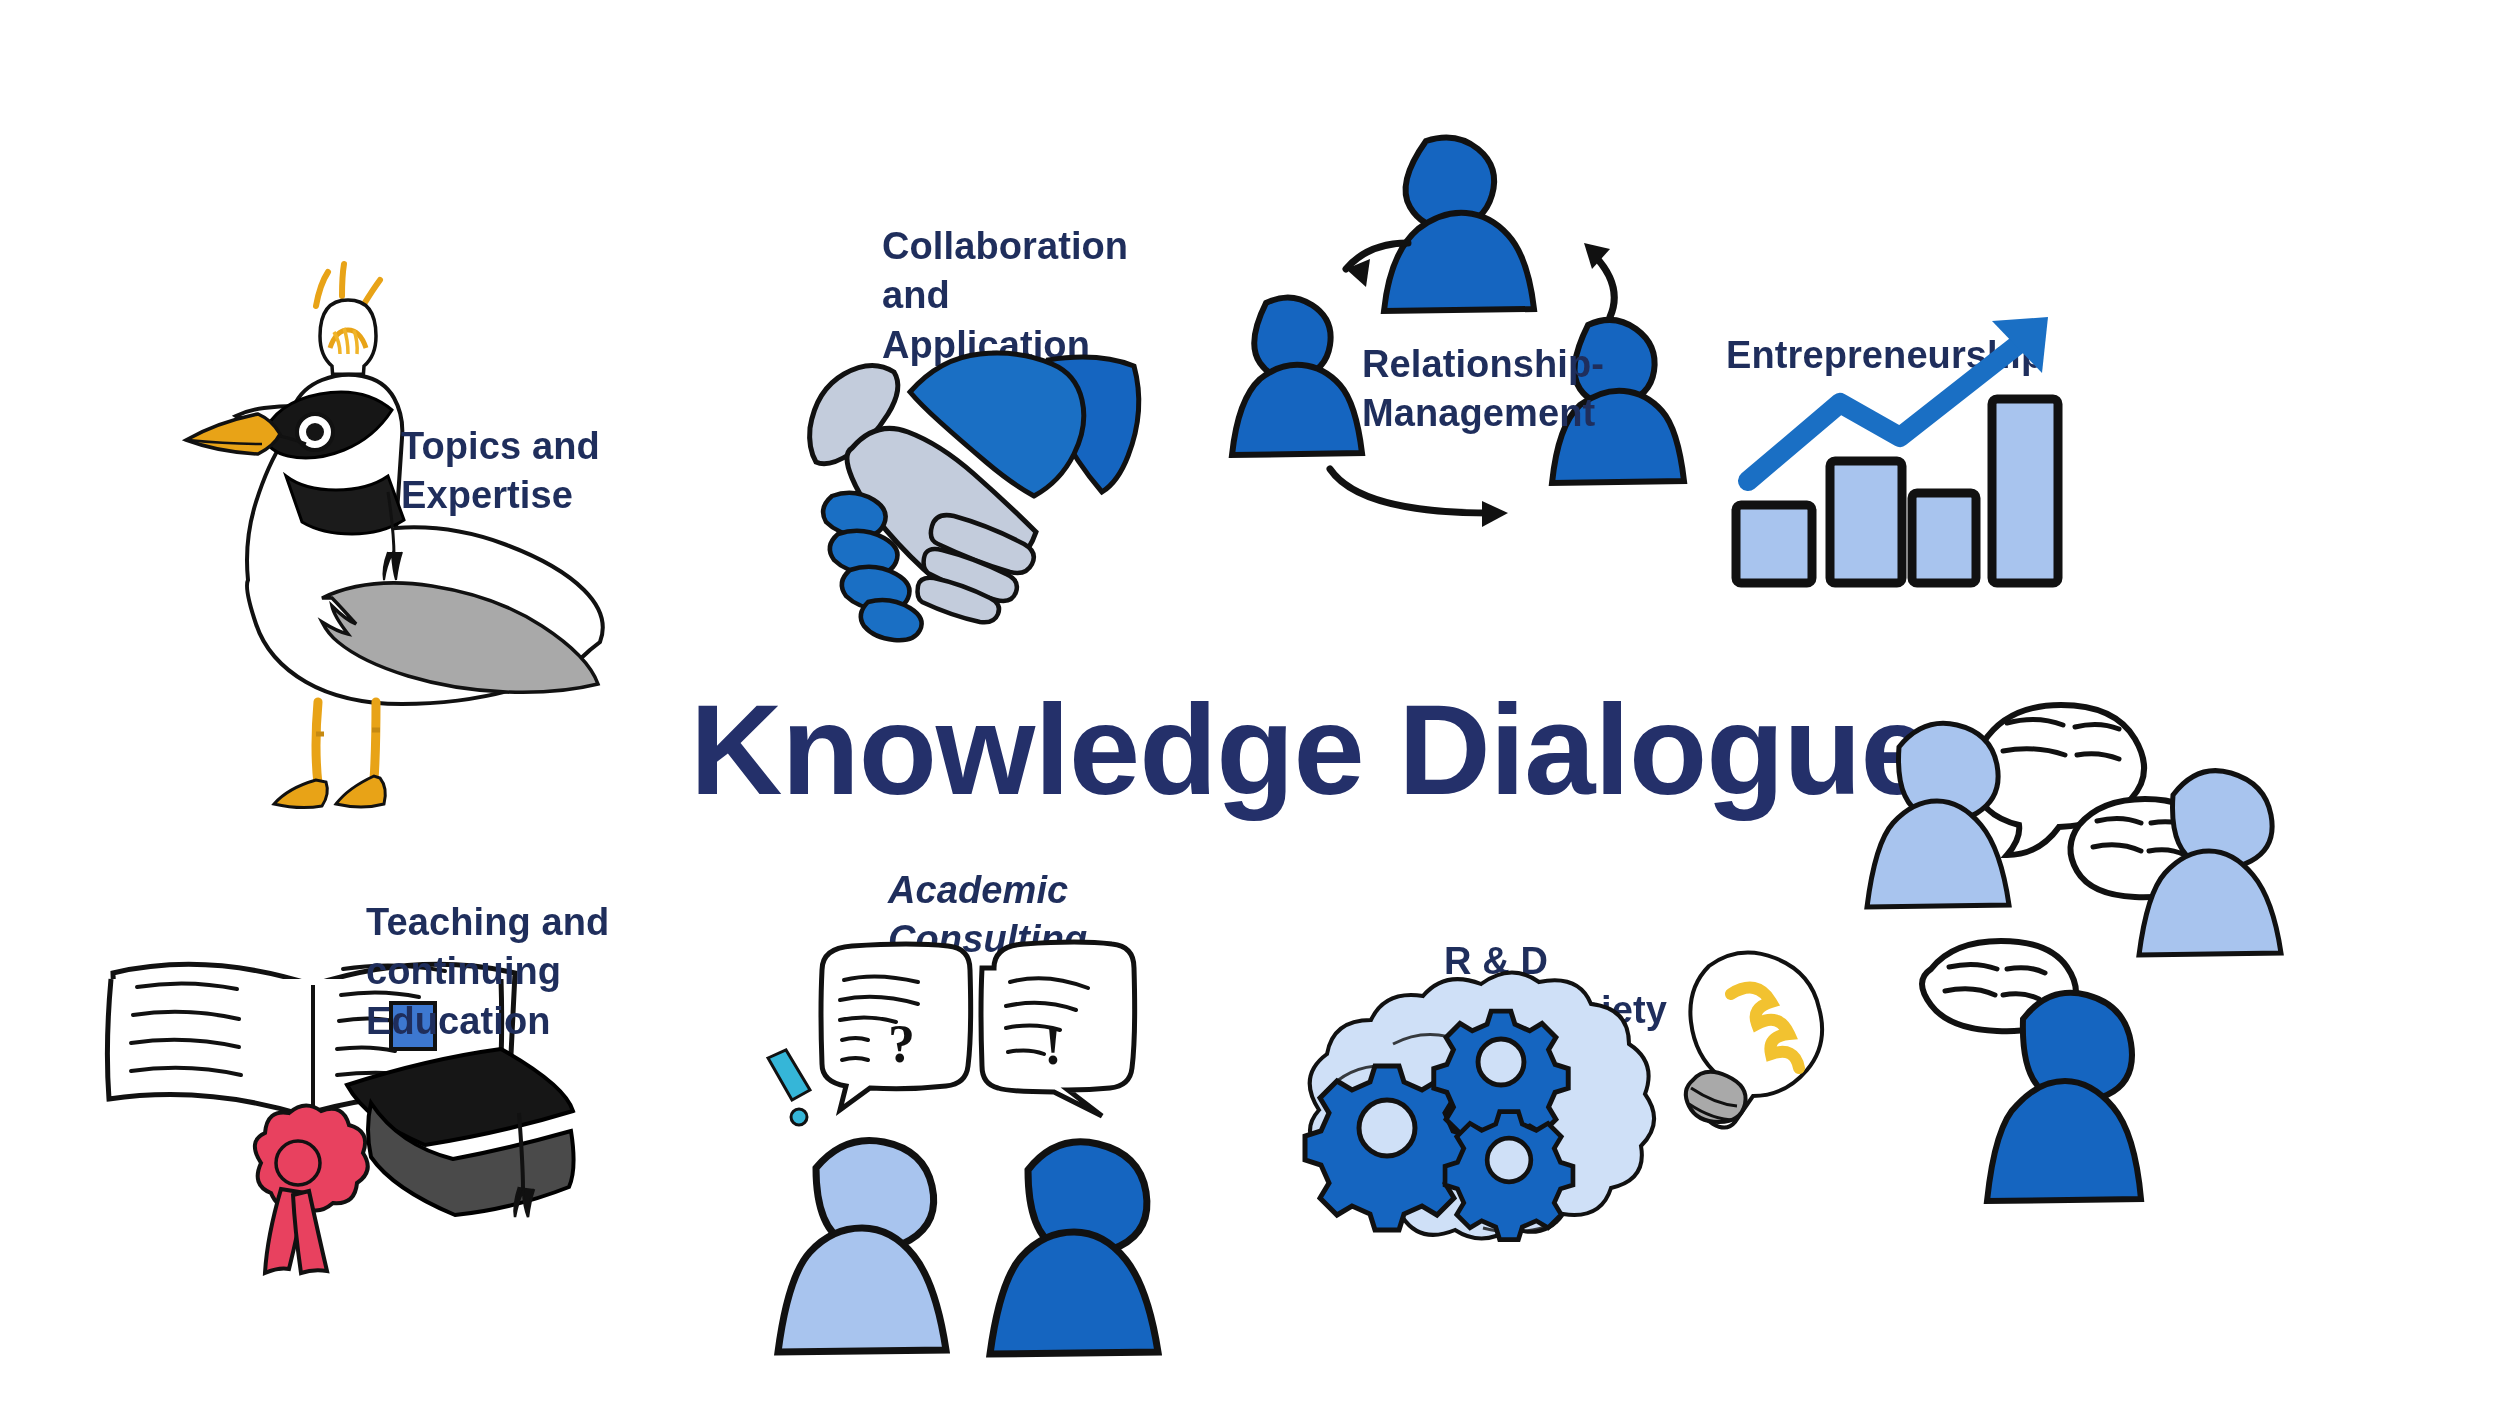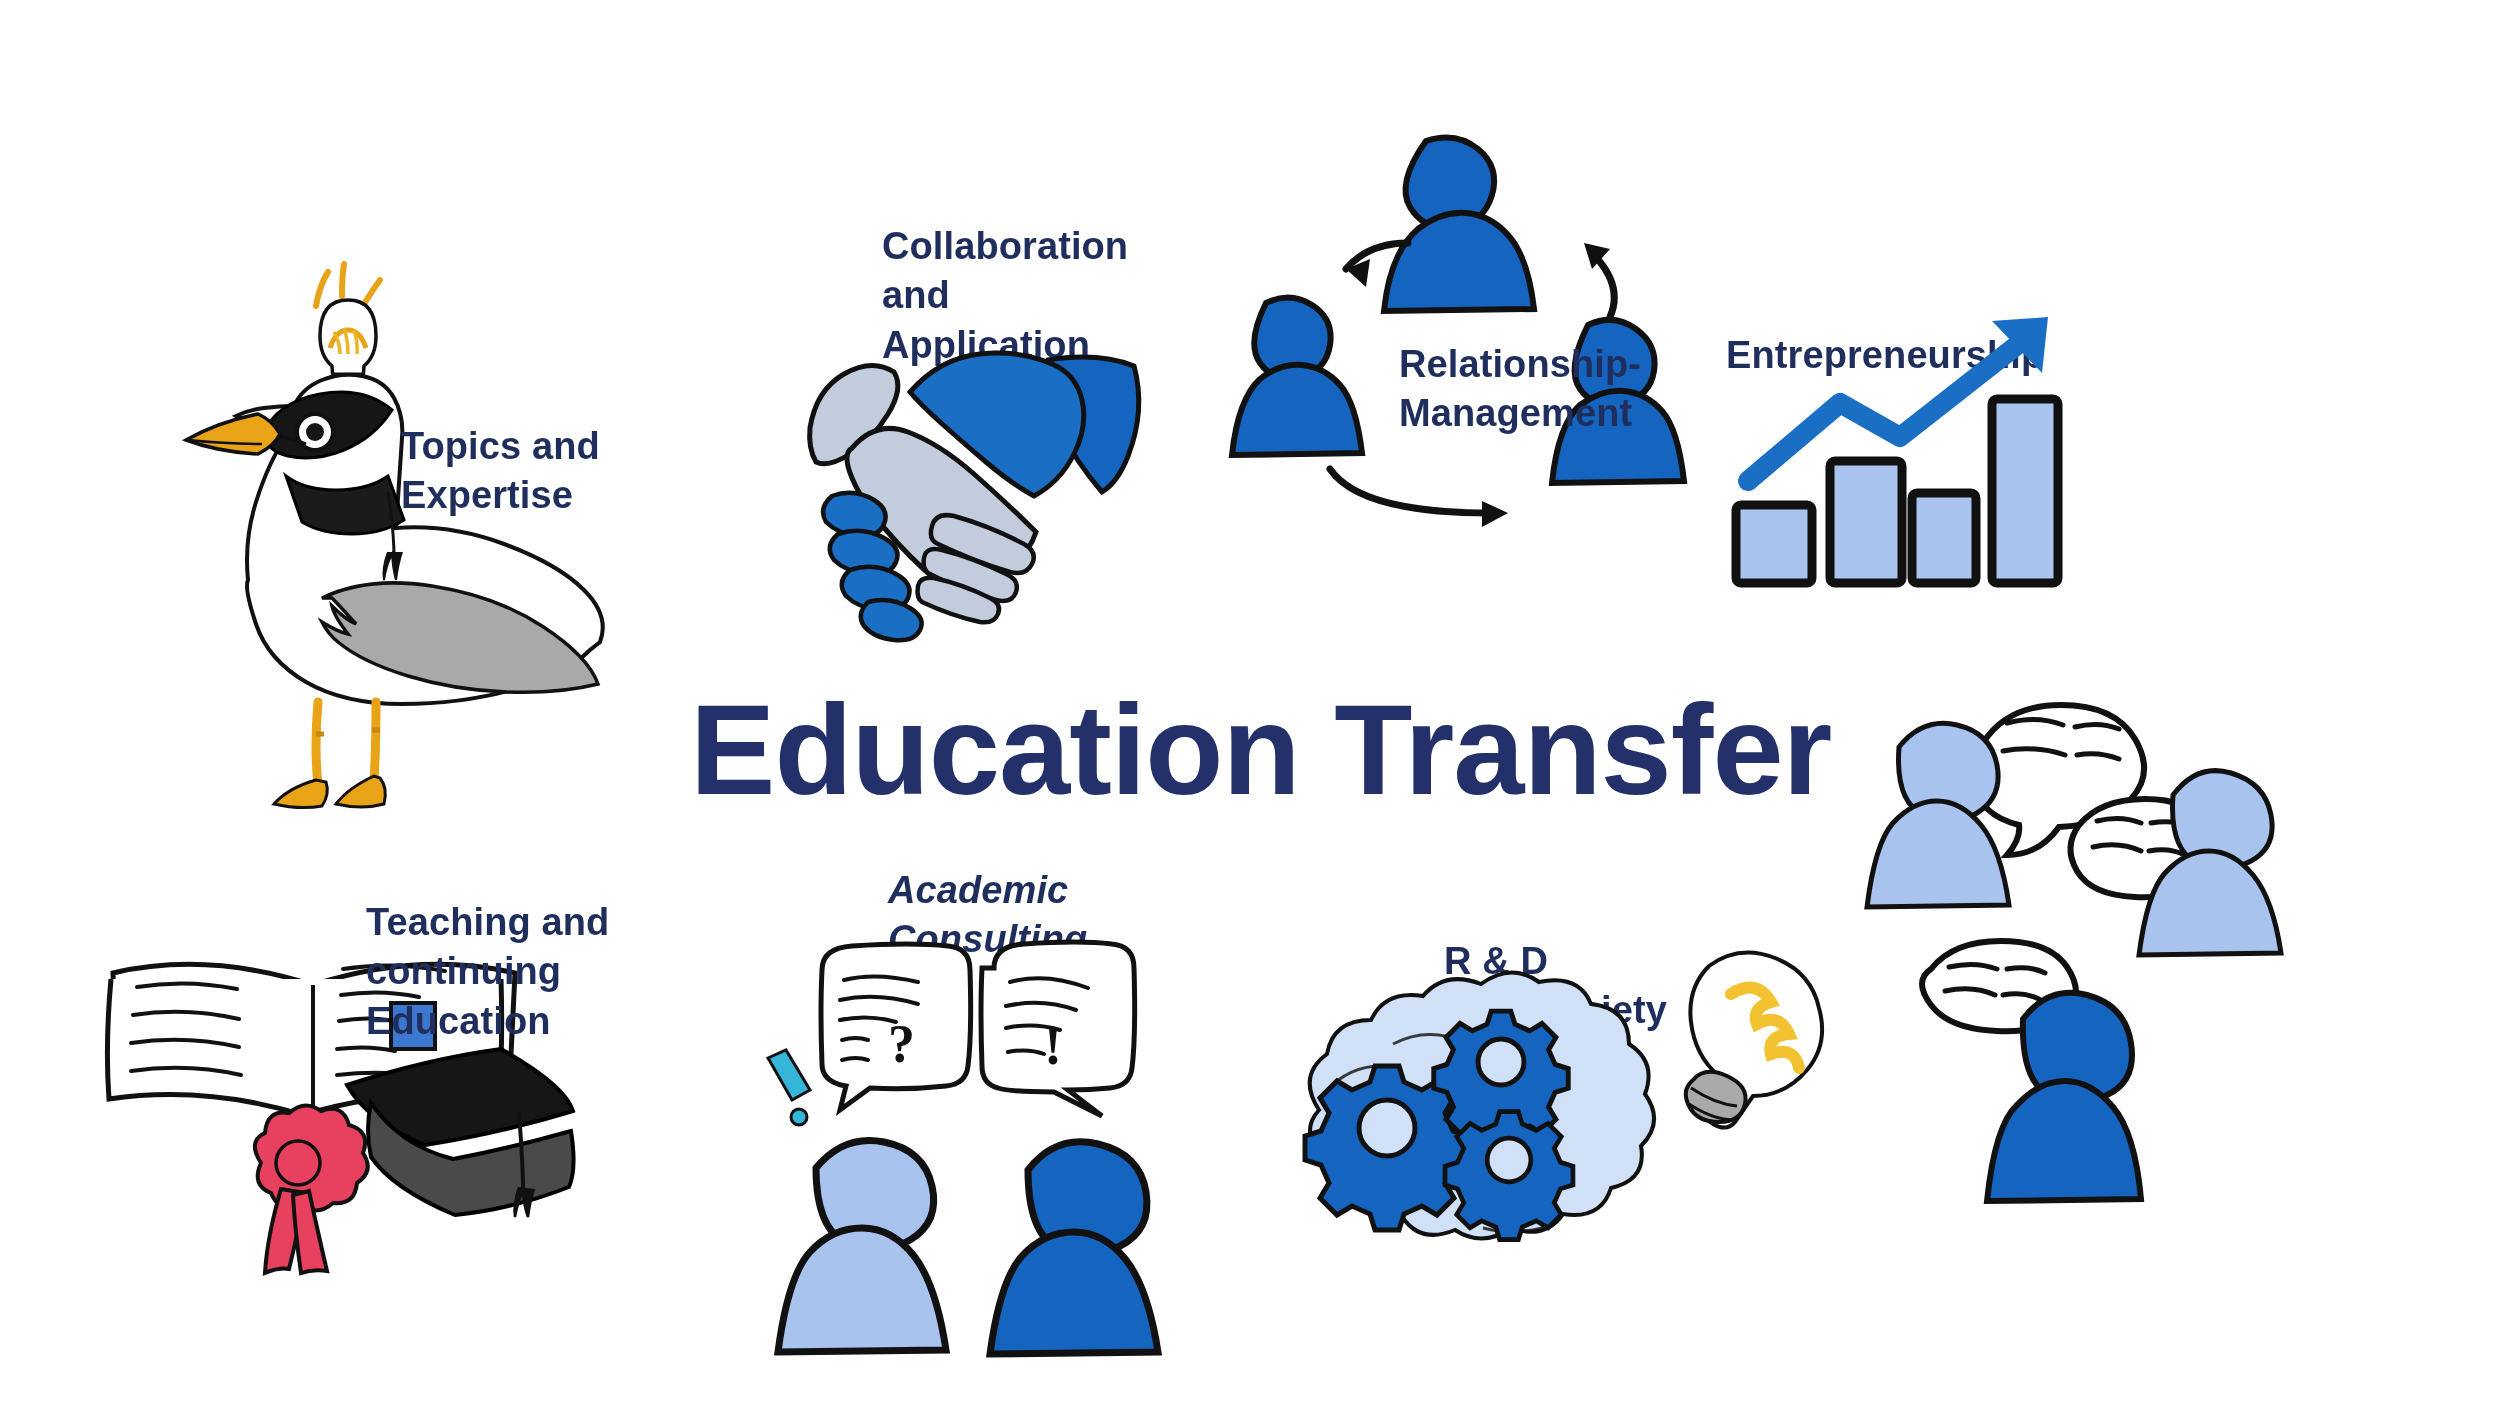--- a/index.html
+++ b/index.html
@@ -156,41 +156,41 @@
         <path d="M360 192 q14 -32 -18 -64"></path>
       </g>
       <path d="M334 118 l26 6 l-18 20 z" fill="#111"></path>
       <g fill="none" stroke="#111" stroke-width="7" stroke-linecap="round">
         <path d="M80 344 q30 44 160 44"></path>
       </g>
       <path d="M232 376 l26 12 l-26 14 z" fill="#111"></path>
     </svg>
   </div>
 
-  <div class="label" style="left:1362px; top:340px; width:260px;margin-left:37px;">Relationship-
+  <div class="label" style="left:1362px; top:340px; width:260px;">Relationship-
 Management</div>
 
   <div class="label" style="left:1726px; top:331px; width:300px;">Entrepreneurship</div>
 
   <div class="art" style="left:1730px; top:315px; width:370px; height:310px;">
     <svg width="370" height="310" viewBox="0 0 370 310">
 
       <g>
         <path d="M18 166 L110 88 L170 122 L300 20" stroke="#1a6fc4" stroke-width="20" fill="none" stroke-linecap="round" stroke-linejoin="round"></path>
         <path d="M262 6 L318 2 L312 58 z" fill="#1a6fc4"></path>
       </g>
 
       <rect x="6" y="190" width="76" height="78" rx="5" fill="#a8c4ee" stroke="#111" stroke-width="9"></rect>
       <rect x="100" y="146" width="72" height="122" rx="5" fill="#a8c4ee" stroke="#111" stroke-width="9"></rect>
       <rect x="182" y="178" width="64" height="90" rx="5" fill="#a8c4ee" stroke="#111" stroke-width="9"></rect>
       <rect x="262" y="84" width="66" height="184" rx="5" fill="#a8c4ee" stroke="#111" stroke-width="9"></rect>
     </svg>
   </div>
 
-  <div id="main-title">Education Transfer</div>
+  <div id="main-title">Knowledge Dialogue</div>
 
   <div class="art" style="left:95px; top:925px; width:480px; height:350px;">
     <svg width="480" height="350" viewBox="0 0 480 350">
 
       <g>
         <path d="M18 48 q94 -22 200 12 q106 -34 202 -12 l-6 122 q-96 -18 -196 14 q-100 -32 -196 -14 z" fill="#ffffff" stroke="#111" stroke-width="5"></path>
         <path d="M16 54 q-6 66 -2 120 q96 -14 194 16 q100 -30 196 -16 q4 -56 2 -120" fill="#ffffff" stroke="#111" stroke-width="5"></path>
         <path d="M218 60 v126" stroke="#111" stroke-width="4" fill="none"></path>
         <g stroke="#111" stroke-width="4" fill="none" stroke-linecap="round">
           <path d="M42 62 q50 -8 100 2"></path>

